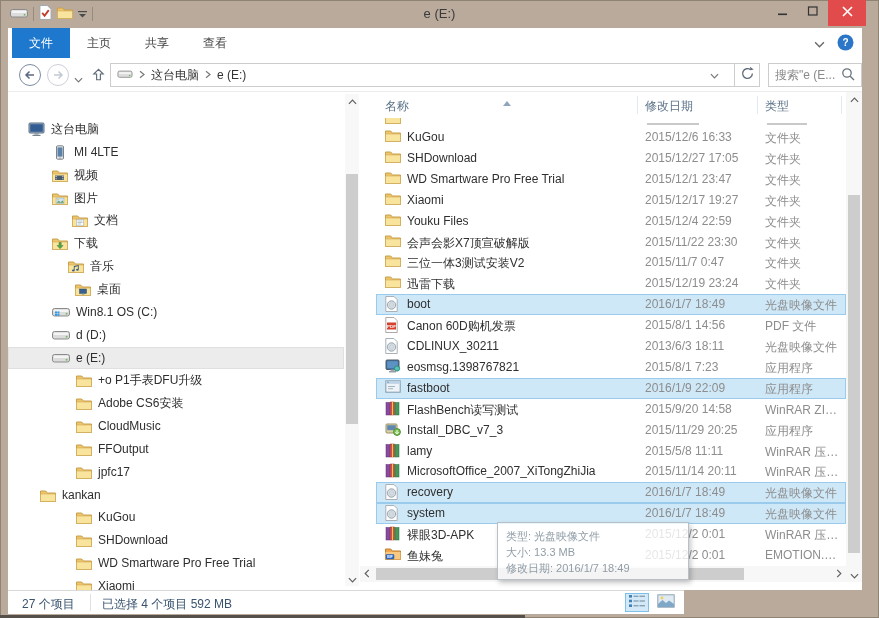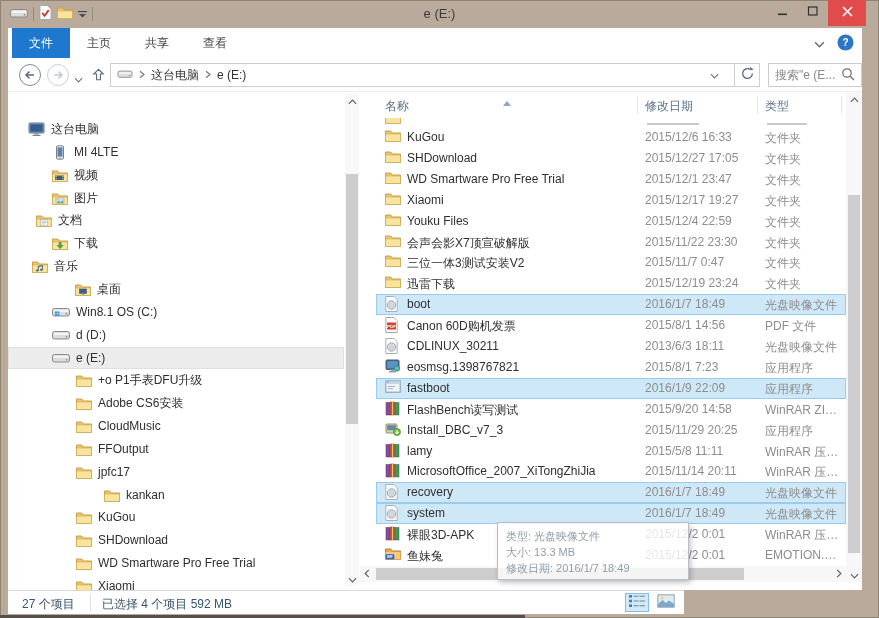--- a/index.html
+++ b/index.html
@@ -243,21 +243,21 @@
             <svg width="16" height="13" viewBox="0 0 16 13">
               <path d="M.5 2h5.2l1.7 2h8.1v8.5H.5z" fill="#efc56a" stroke="#c8a04c"></path>
               <path d="M.5 5h15v7.5H.5z" fill="#f9e49e" stroke="#c8a04c" stroke-width=".5"></path>
               <rect x="4" y="6" width="8" height="5.5" fill="#cfe3f2" stroke="#8fa8bd" stroke-width=".5"></rect>
               <circle cx="6" cy="7.6" r=".8" fill="#f3c14b"></circle>
               <path d="M4.5 10.8l2.2-2 1.8 1.4 2-1.8 1.5 2.4z" fill="#64a05c"></path>
             </svg>
           </span>
           <span>图片</span>
         </div>
-        <div class="tree-item" style="top: 117px; padding-left: 28px;">
+        <div class="tree-item" style="top: 117px; padding-left: 64px;">
           <span style="display: inline-flex;">
             <svg width="16" height="13" viewBox="0 0 16 13">
               <path d="M.5 2h5.2l1.7 2h8.1v8.5H.5z" fill="#efc56a" stroke="#c8a04c"></path>
               <path d="M.5 5h15v7.5H.5z" fill="#f9e49e" stroke="#c8a04c" stroke-width=".5"></path>
               <rect x="4.5" y="5.5" width="7" height="6.3" fill="#fff" stroke="#99a5ad" stroke-width=".5"></rect>
               <g stroke="#9ab0c0" stroke-width=".7">
                 <line x1="5.5" y1="7" x2="10.5" y2="7"></line>
                 <line x1="5.5" y1="8.5" x2="10.5" y2="8.5"></line>
                 <line x1="5.5" y1="10" x2="9" y2="10"></line>
               </g>
@@ -268,21 +268,21 @@
         <div class="tree-item" style="top: 140px; padding-left: 44px;">
           <span style="display: inline-flex;">
             <svg width="16" height="13" viewBox="0 0 16 13">
               <path d="M.5 2h5.2l1.7 2h8.1v8.5H.5z" fill="#efc56a" stroke="#c8a04c"></path>
               <path d="M.5 5h15v7.5H.5z" fill="#f9e49e" stroke="#c8a04c" stroke-width=".5"></path>
               <path d="M7 5.5h2.2v3h1.9l-3 3.2-3-3.2H7z" fill="#58a54c" stroke="#3d7d35" stroke-width=".5"></path>
             </svg>
           </span>
           <span>下载</span>
         </div>
-        <div class="tree-item" style="top: 163px; padding-left: 24px;">
+        <div class="tree-item" style="top: 163px; padding-left: 60px;">
           <span style="display: inline-flex;">
             <svg width="16" height="13" viewBox="0 0 16 13">
               <path d="M.5 2h5.2l1.7 2h8.1v8.5H.5z" fill="#efc56a" stroke="#c8a04c"></path>
               <path d="M.5 5h15v7.5H.5z" fill="#f9e49e" stroke="#c8a04c" stroke-width=".5"></path>
               <path d="M10.8 5.2v4.6a1.4 1 0 1 1-.9-.95V6.3l-3.2.7v3.5a1.4 1 0 1 1-.9-.95V5.9l5-.9z" fill="#3a5f85"></path>
             </svg>
           </span>
           <span>音乐</span>
         </div>
         <div class="tree-item" style="top: 186px; padding-left: 67px;">
@@ -370,21 +370,21 @@
         </div>
         <div class="tree-item" style="top: 369px; padding-left: 68px;">
           <span style="display: inline-flex;">
             <svg width="16" height="13" viewBox="0 0 16 13">
               <path d="M.5 2h5.2l1.7 2h8.1v8.5H.5z" fill="#efc56a" stroke="#c8a04c"></path>
               <path d="M.5 5h15v7.5H.5z" fill="#f9e49e" stroke="#c8a04c" stroke-width=".5"></path>
             </svg>
           </span>
           <span>jpfc17</span>
         </div>
-        <div class="tree-item" style="top: 392px; padding-left: 96px;">
+        <div class="tree-item" style="top: 392px; padding-left: 32px;">
           <span style="display: inline-flex;">
             <svg width="16" height="13" viewBox="0 0 16 13">
               <path d="M.5 2h5.2l1.7 2h8.1v8.5H.5z" fill="#efc56a" stroke="#c8a04c"></path>
               <path d="M.5 5h15v7.5H.5z" fill="#f9e49e" stroke="#c8a04c" stroke-width=".5"></path>
             </svg>
           </span>
           <span>kankan</span>
         </div>
         <div class="tree-item" style="top: 414px; padding-left: 68px;">
           <span style="display: inline-flex;">

